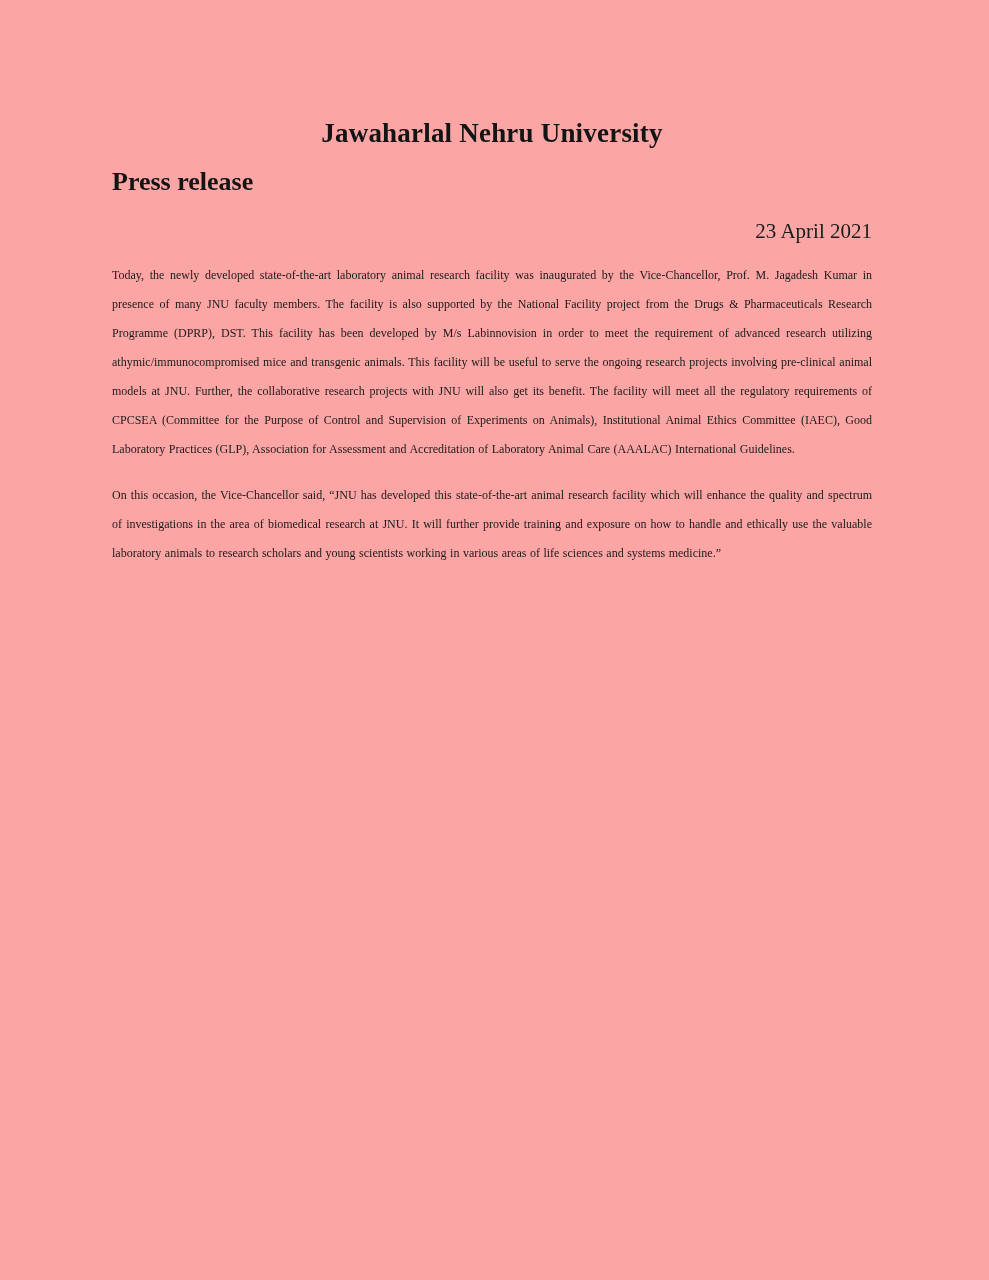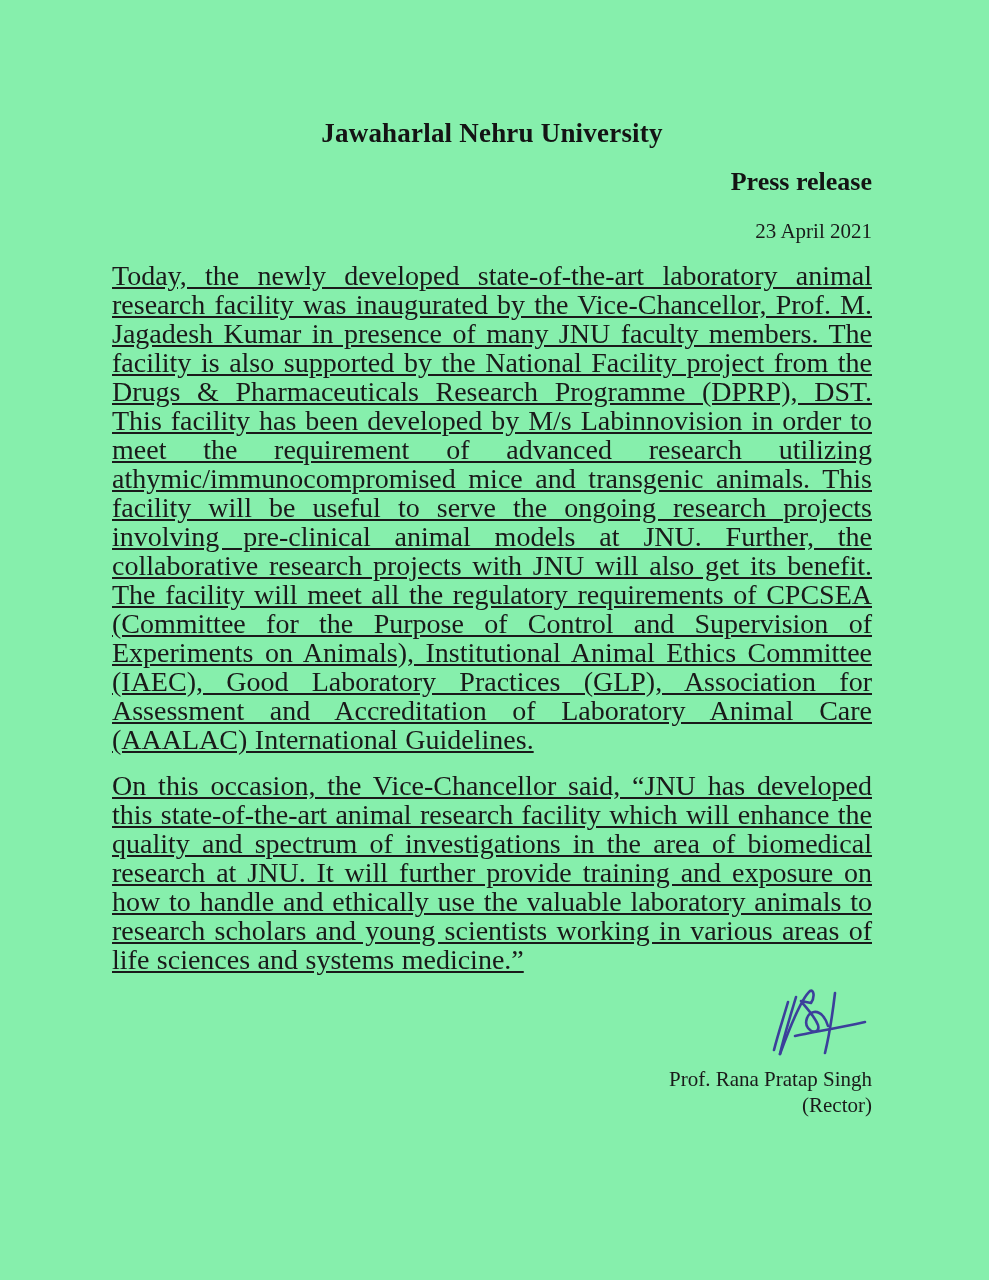--- a/index.html
+++ b/index.html
@@ -4,59 +4,58 @@
 <style>
   html, body {
     margin: 0;
     padding: 0;
     background: #ffffff;
   }
   .page {
     position: relative;
     width: 989px;
     height: 1280px;
-    background: #86efac;
+    background: #fca5a5;
     box-sizing: border-box;
     padding: 118px 117px 0 112px;
     font-family: "Liberation Serif", "DejaVu Serif", serif;
     color: #1a1a1a;
     overflow: hidden;
   }
   .doc-title {
     margin: 0;
     text-align: center;
     font-size: 27px;
     line-height: 30px;
     font-weight: bold;
     color: #141414;
     letter-spacing: 0.2px;
   }
   .doc-subtitle {
     margin: 20px 0 0 0;
-    text-align: right;
+    text-align: left;
     font-size: 26px;
     line-height: 28px;
     font-weight: bold;
     color: #141414;
   }
   .doc-date {
     margin-top: 23px;
     text-align: right;
     font-size: 21px;
     line-height: 25px;
     color: #1a1a1a;
   }
   .doc-para {
     margin: 17px 0 0 0;
-    font-size: 28px;
+    font-size: 12px;
     line-height: 29px;
     text-align: justify;
     color: #1a1a1a;
     word-spacing: 0.5px;
-    text-decoration: underline;
   }
   .sign-block {
     margin-top: 8px;
     text-align: right;
   }
   .signature-wrap {
     display: inline-block;
     margin-right: 4px;
   }
   .sign-name {
@@ -79,29 +78,14 @@
   <h1 class="doc-title">Jawaharlal Nehru University</h1>
 
   <h2 class="doc-subtitle">Press release</h2>
 
   <div class="doc-date">23 April 2021</div>
 
   <p class="doc-para">Today, the newly developed state-of-the-art laboratory animal research facility was inaugurated by the Vice-Chancellor, Prof. M. Jagadesh Kumar in presence of many JNU faculty members. The facility is also supported by the National Facility project from the Drugs &amp; Pharmaceuticals Research Programme (DPRP), DST. This facility has been developed by M/s Labinnovision in order to meet the requirement of advanced research utilizing athymic/immunocompromised mice and transgenic animals. This facility will be useful to serve the ongoing research projects involving pre-clinical animal models at JNU. Further, the collaborative research projects with JNU will also get its benefit. The facility will meet all the regulatory requirements of CPCSEA (Committee for the Purpose of Control and Supervision of Experiments on Animals), Institutional Animal Ethics Committee (IAEC), Good Laboratory Practices (GLP), Association for Assessment and Accreditation of Laboratory Animal Care (AAALAC) International Guidelines.</p>
 
   <p class="doc-para">On this occasion, the Vice-Chancellor said, “JNU has developed this state-of-the-art animal research facility which will enhance the quality and spectrum of investigations in the area of biomedical research at JNU. It will further provide training and exposure on how to handle and ethically use the valuable laboratory animals to research scholars and young scientists working in various areas of life sciences and systems medicine.”</p>
 
-  <div class="sign-block">
-    <span class="signature-wrap">
-      <svg width="100" height="76" viewBox="0 0 100 76" xmlns="http://www.w3.org/2000/svg">
-        <g fill="none" stroke-width="2.6" stroke-linecap="round" stroke-linejoin="round" stroke="#3c3f9b">
-          <path d="M20,20 C16,34 10,52 6,68"></path>
-          <path d="M28,15 C23,32 16,54 12,72"></path>
-          <path d="M12,72 C23,42 34,16 42,9 C46,7 47,15 43,21 L33,19 C38,26 46,33 50,43 C52,50 45,52 40,46 C36,41 39,31 46,30 C53,29 58,37 60,44"></path>
-          <path d="M27,54 C46,50 70,46 97,40"></path>
-          <path d="M67,11 C65,28 62,50 57,71"></path>
-        </g>
-      </svg>
-    </span>
-    <div class="sign-name">Prof. Rana Pratap Singh</div>
-    <div class="sign-role">(Rector)</div>
-  </div>
 
 </div>
 
 </body></html>

